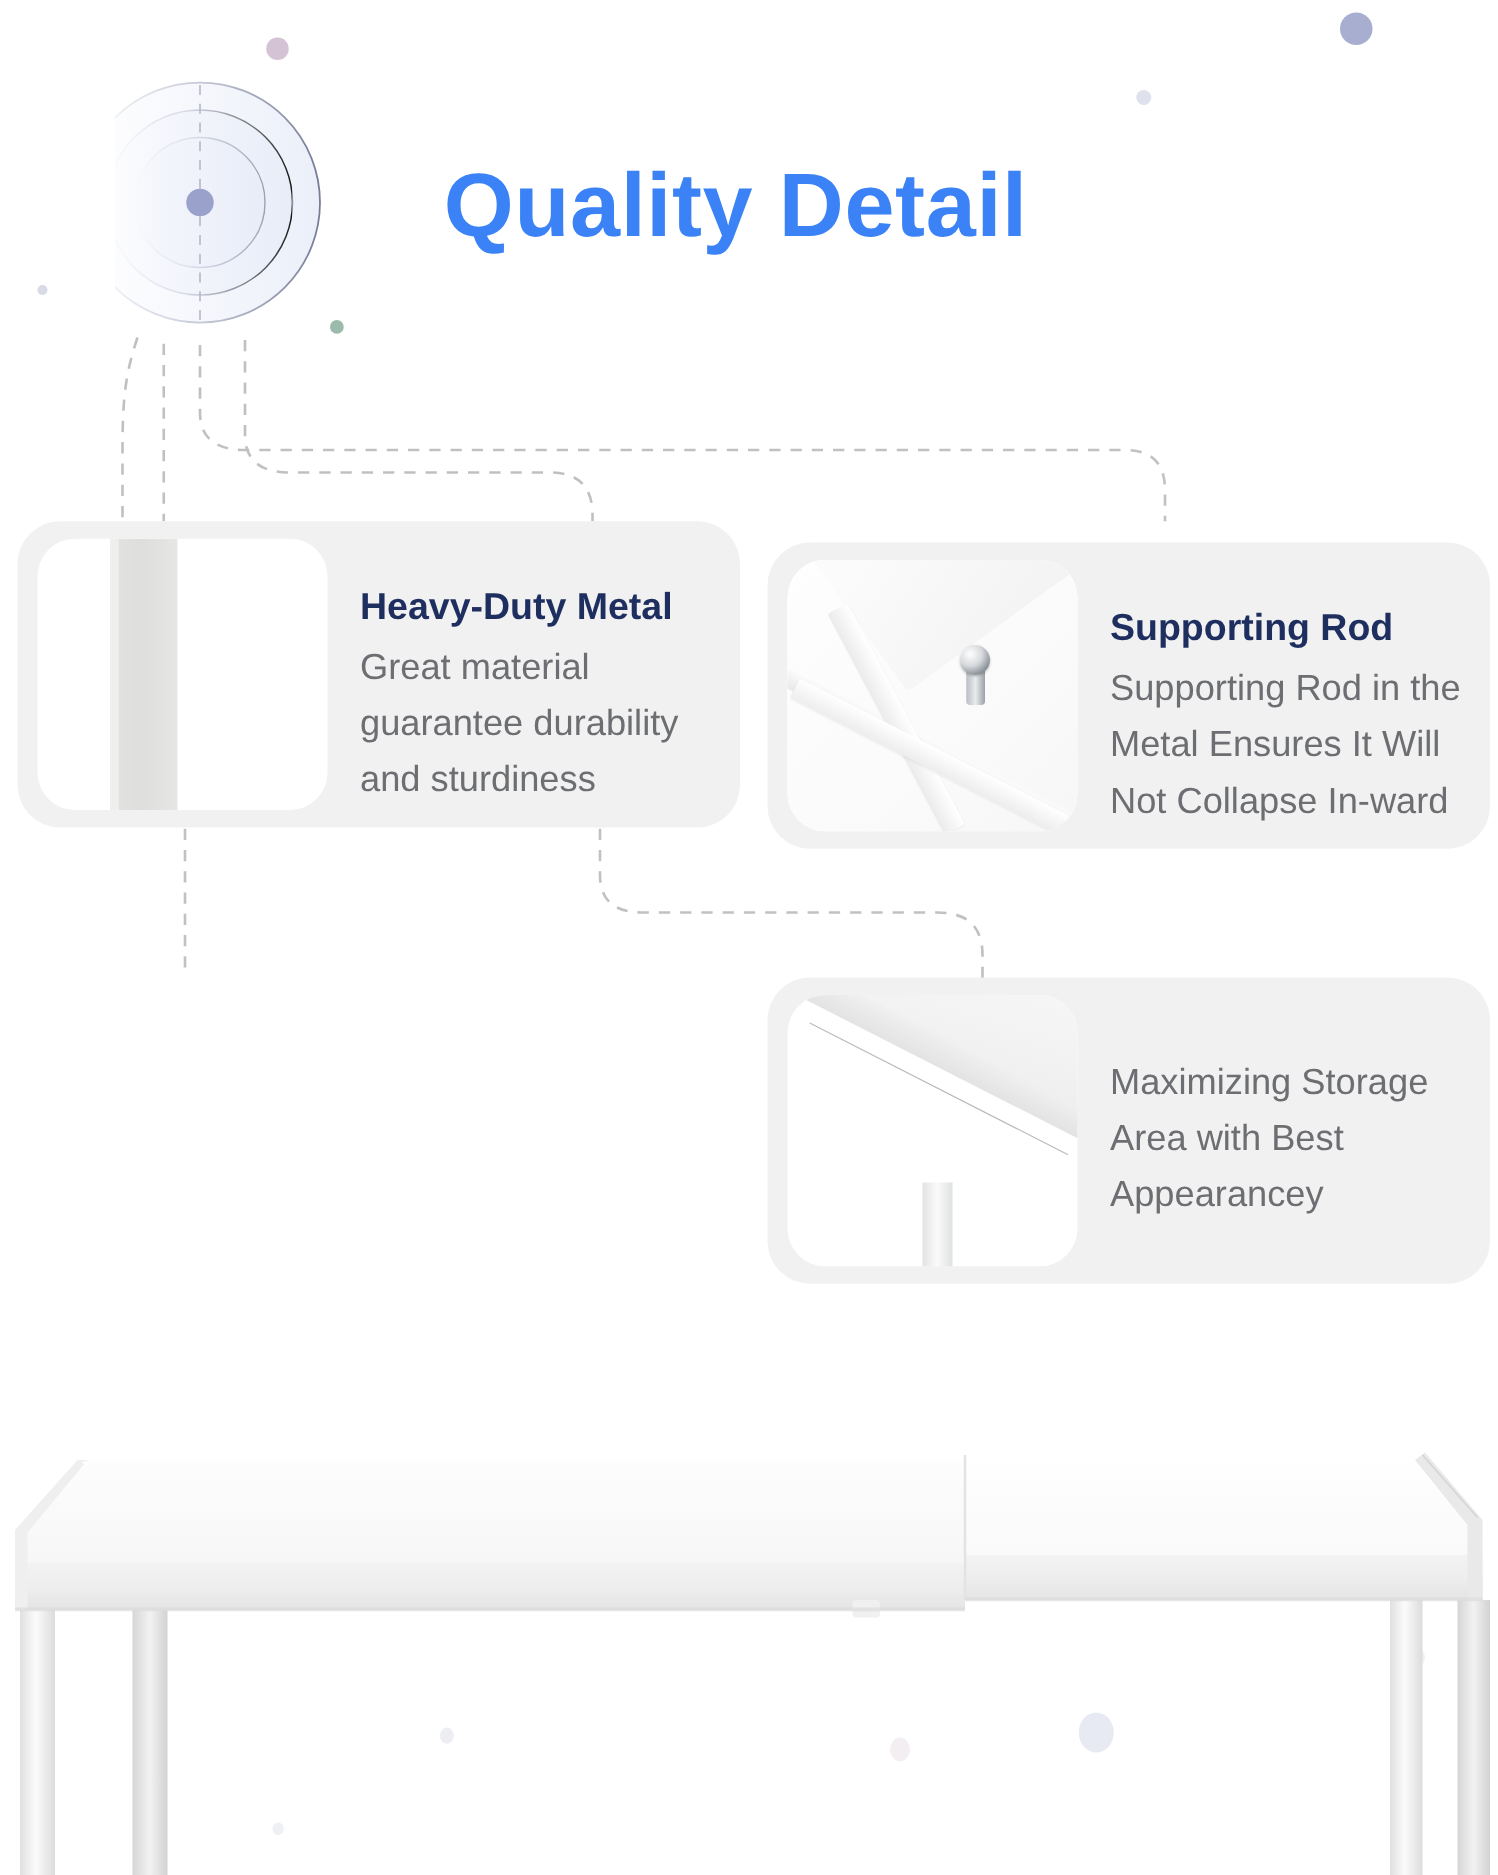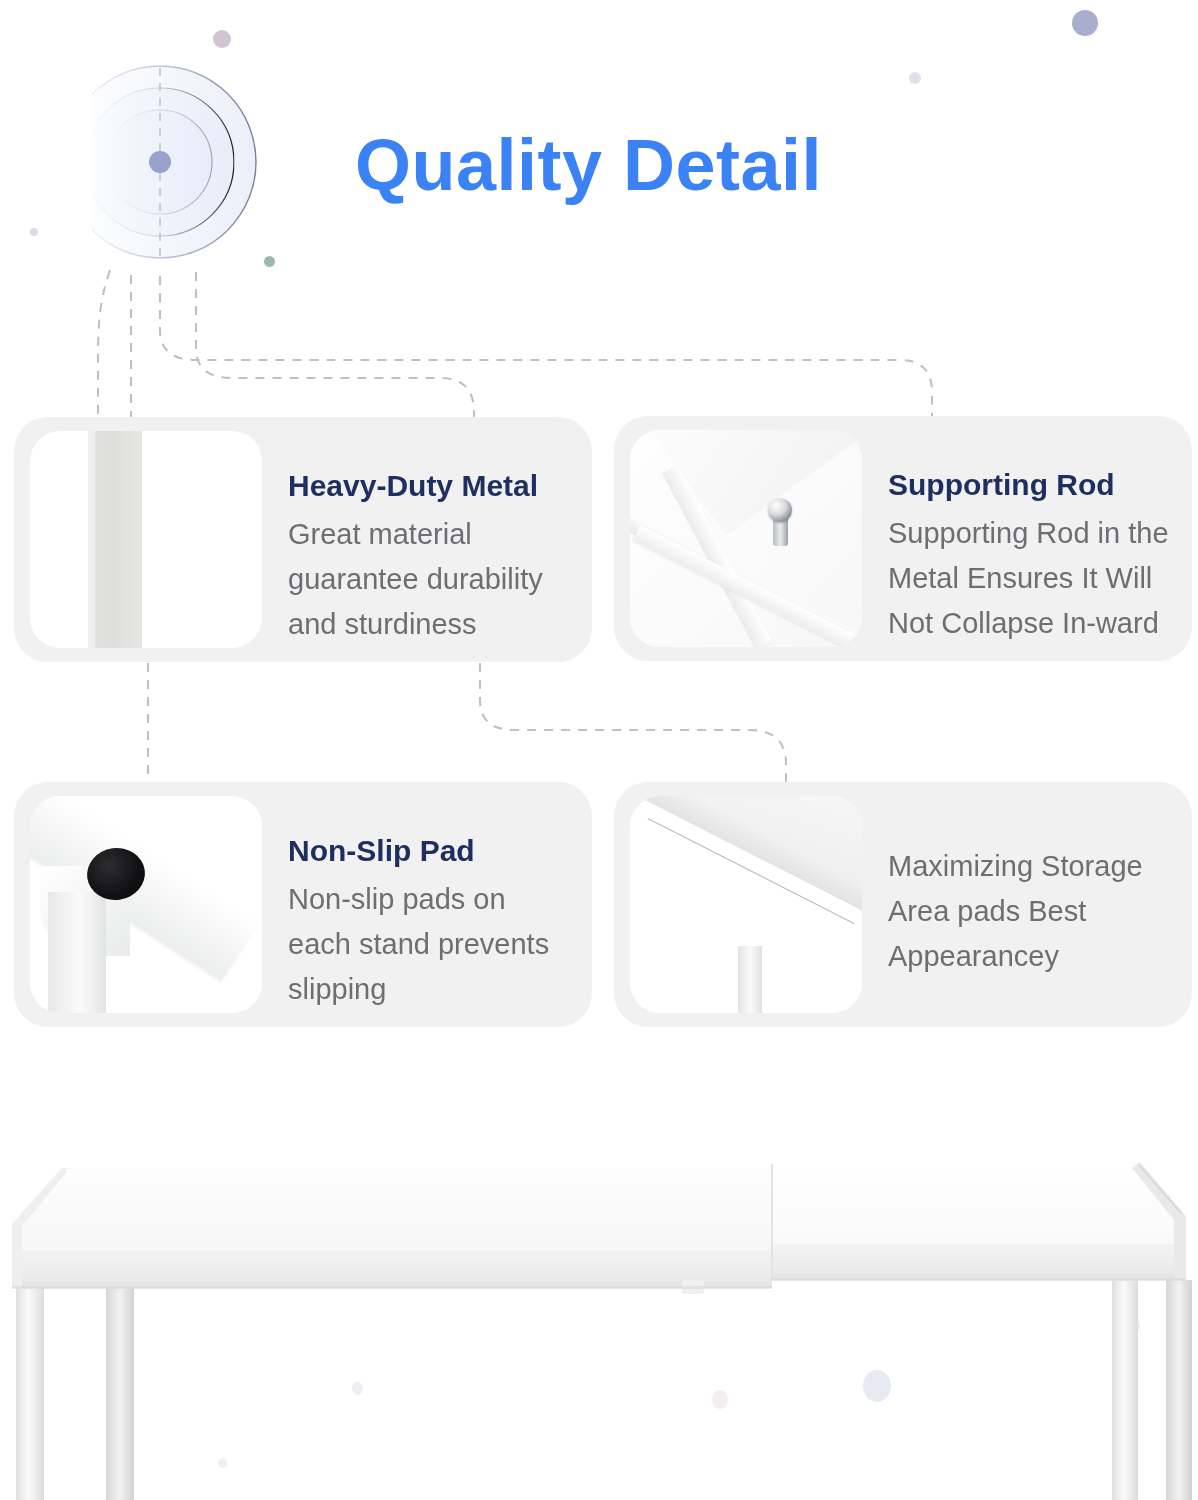--- a/index.html
+++ b/index.html
@@ -57,21 +57,21 @@
     position: absolute;
     width: 578px;
     height: 245px;
     background: #f1f1f2;
     border-radius: 34px;
     display: flex;
     align-items: stretch;
     overflow: hidden;
   }
   .card-1 { left: 14px;  top: 417px; }
-  .card-2 { left: 614px; top: 416px; }
+  .card-2 { left: 614px; top: 434px; }
   .card-3 { left: 14px;  top: 782px; }
   .card-4 { left: 614px; top: 782px; }
 
   .card-media {
     position: relative;
     flex: 0 0 232px;
     margin: 14px 0 14px 16px;
     background: #ffffff;
     border-radius: 30px;
     overflow: hidden;
@@ -340,42 +340,30 @@
         <div class="m2-screw"></div>
         <div class="m2-rail-a"></div>
       </div>
     </div>
     <div class="card-text">
       <div class="card-title">Supporting Rod</div>
       <div class="card-desc">Supporting Rod in the Metal Ensures It Will Not Collapse In-ward</div>
     </div>
   </div>
 
-  <div class="card card-3">
-    <div class="card-media">
-      <div class="m3-leg"></div>
-      <div class="m3-knee"></div>
-      <div class="m3-leg2"></div>
-      <div class="m3-pad"></div>
-    </div>
-    <div class="card-text">
-      <div class="card-title">Non-Slip Pad</div>
-      <div class="card-desc">Non-slip pads on each stand prevents slipping</div>
-    </div>
-  </div>
 
   <div class="card card-4">
     <div class="card-media">
       <div class="m4-top"></div>
       <div class="m4-edge"></div>
       <div class="m4-hairline"></div>
       <div class="m4-leg"></div>
     </div>
     <div class="card-text">
-      <div class="card-desc">Maximizing Storage Area pads Best Appearancey</div>
+      <div class="card-desc">Maximizing Storage Area with Best Appearancey</div>
     </div>
   </div>
 
   <div class="hero">
     <svg viewBox="0 0 1198 380" xmlns="http://www.w3.org/2000/svg">
       <defs>
         <linearGradient id="topFaceL" x1="0" y1="0" x2="0" y2="1">
           <stop offset="0" stop-color="#fdfdfd"></stop>
           <stop offset="1" stop-color="#f4f4f4"></stop>
         </linearGradient>

